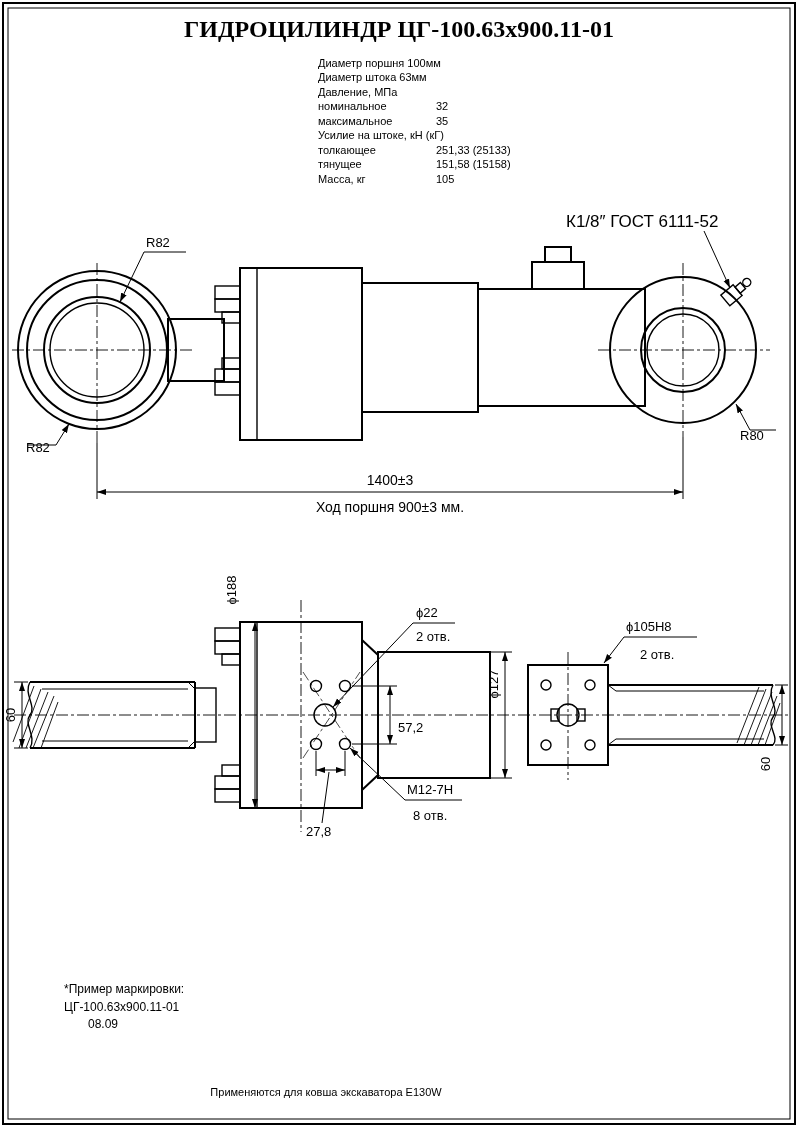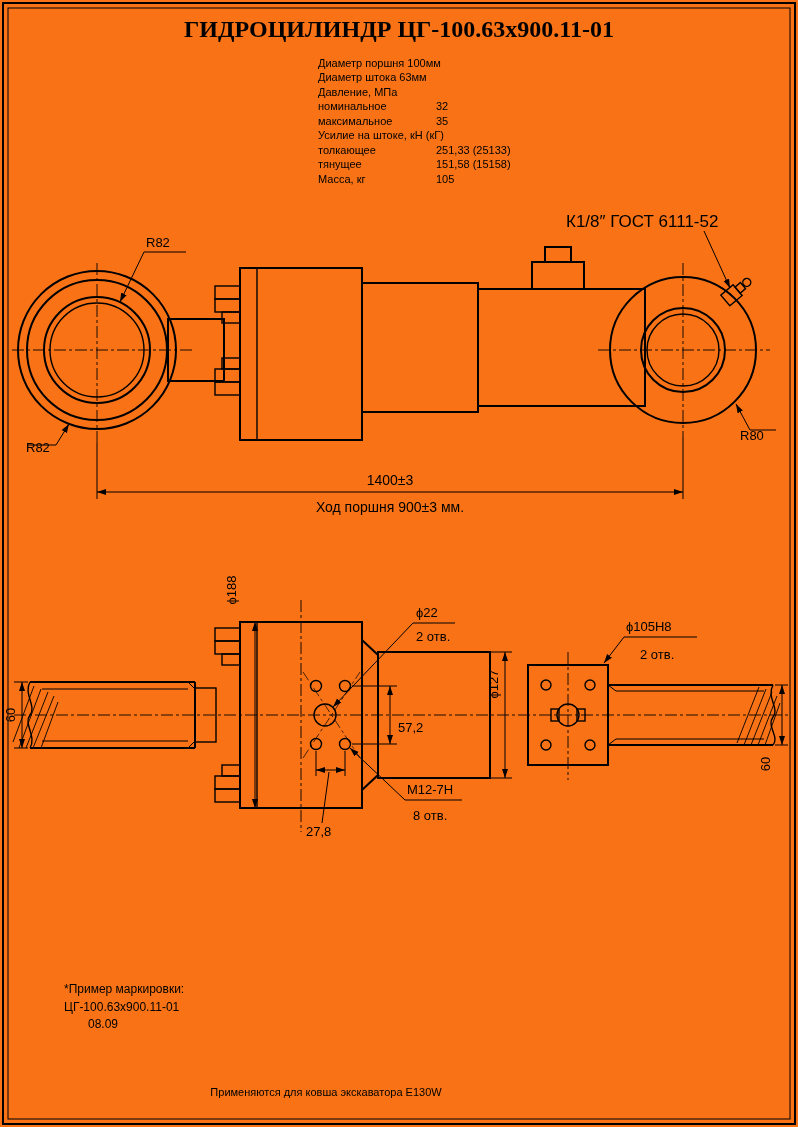--- a/index.html
+++ b/index.html
@@ -1,16 +1,16 @@
 <!DOCTYPE html>
 <html><head>
 <meta charset="utf-8">
 <style>
   html,body{margin:0;padding:0;background:#e8e8e8;}
-  .page{width:798px;height:1127px;background:#f97316;position:relative;margin:0 auto;overflow:hidden;}
+  .page{width:798px;height:1127px;background:#ffffff;position:relative;margin:0 auto;overflow:hidden;}
   svg{display:block;}
   svg text{fill:#000;}
   .o2{stroke:#000;stroke-width:2;fill:none;}
   .o15{stroke:#000;stroke-width:1.4;fill:none;}
   .thin{stroke:#000;stroke-width:1;fill:none;}
   .hatch{stroke:#000;stroke-width:0.9;fill:none;}
   .cl{stroke:#000;stroke-width:0.9;fill:none;stroke-dasharray:12 3 3 3;}
   .cl2{stroke:#000;stroke-width:0.7;fill:none;stroke-dasharray:10 3 3 3;}
   .title{font:bold 24px "Liberation Serif","DejaVu Serif",serif;}
   .t11{font:11px "Liberation Sans","DejaVu Sans",sans-serif;}

